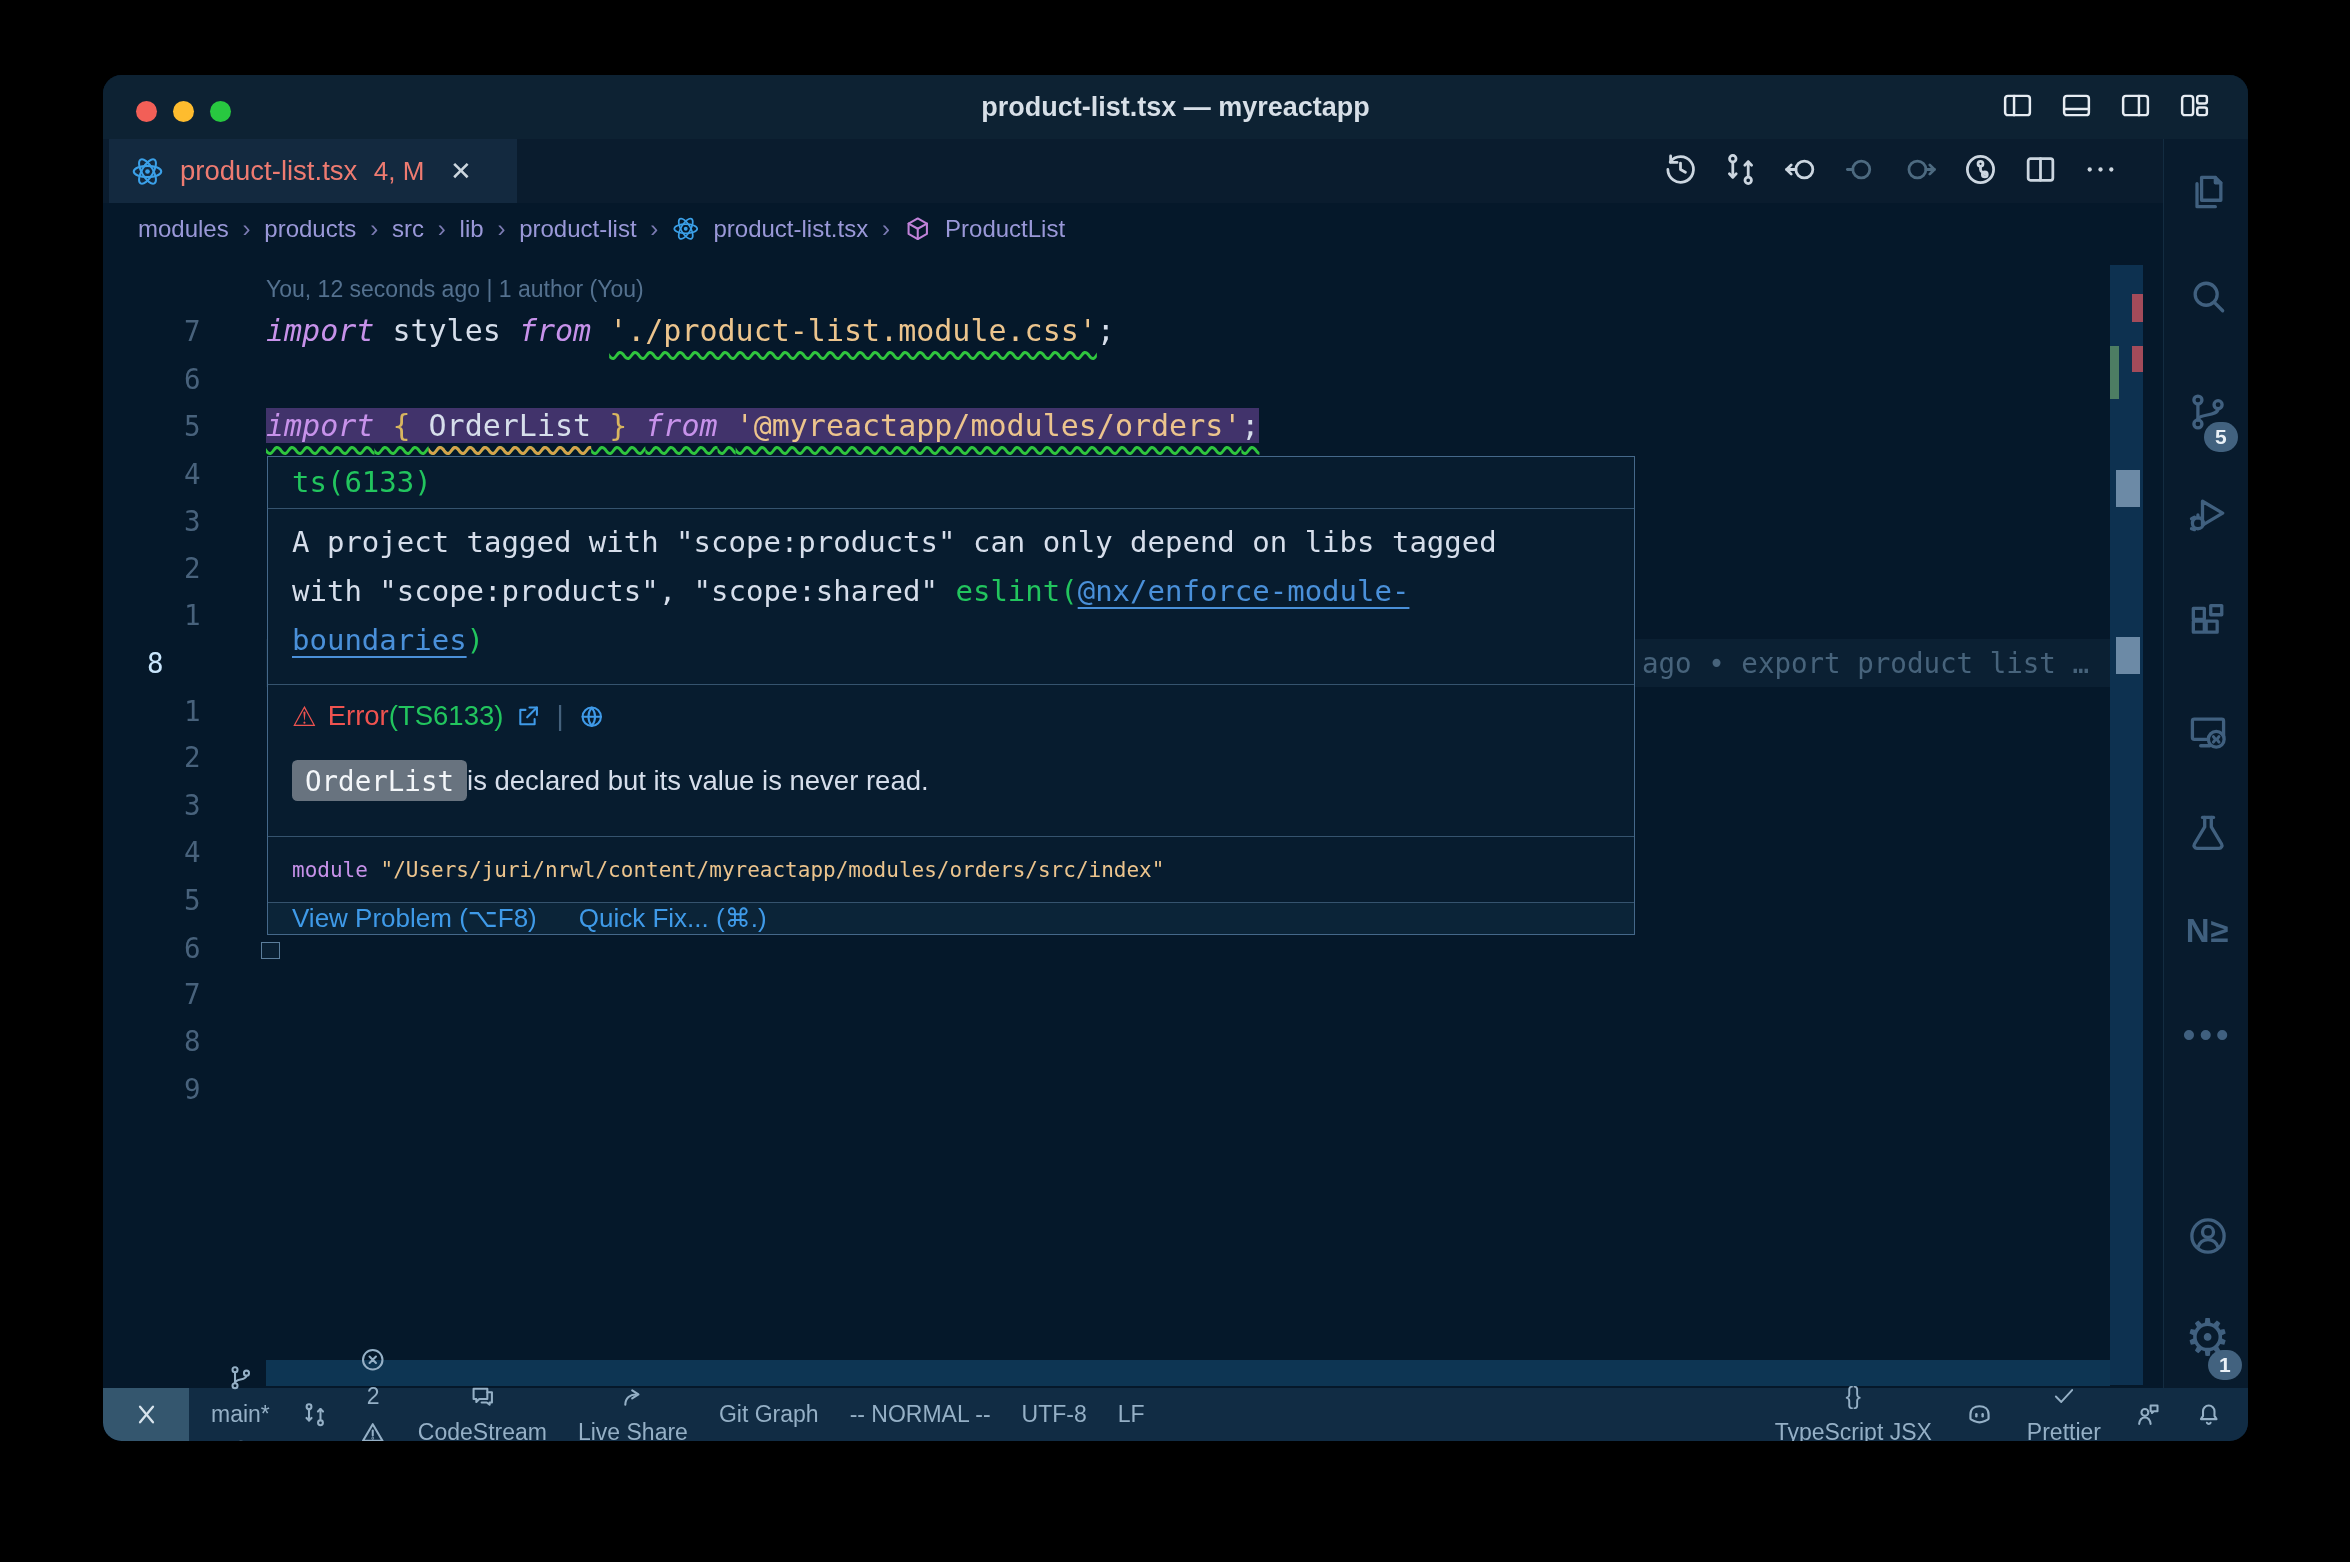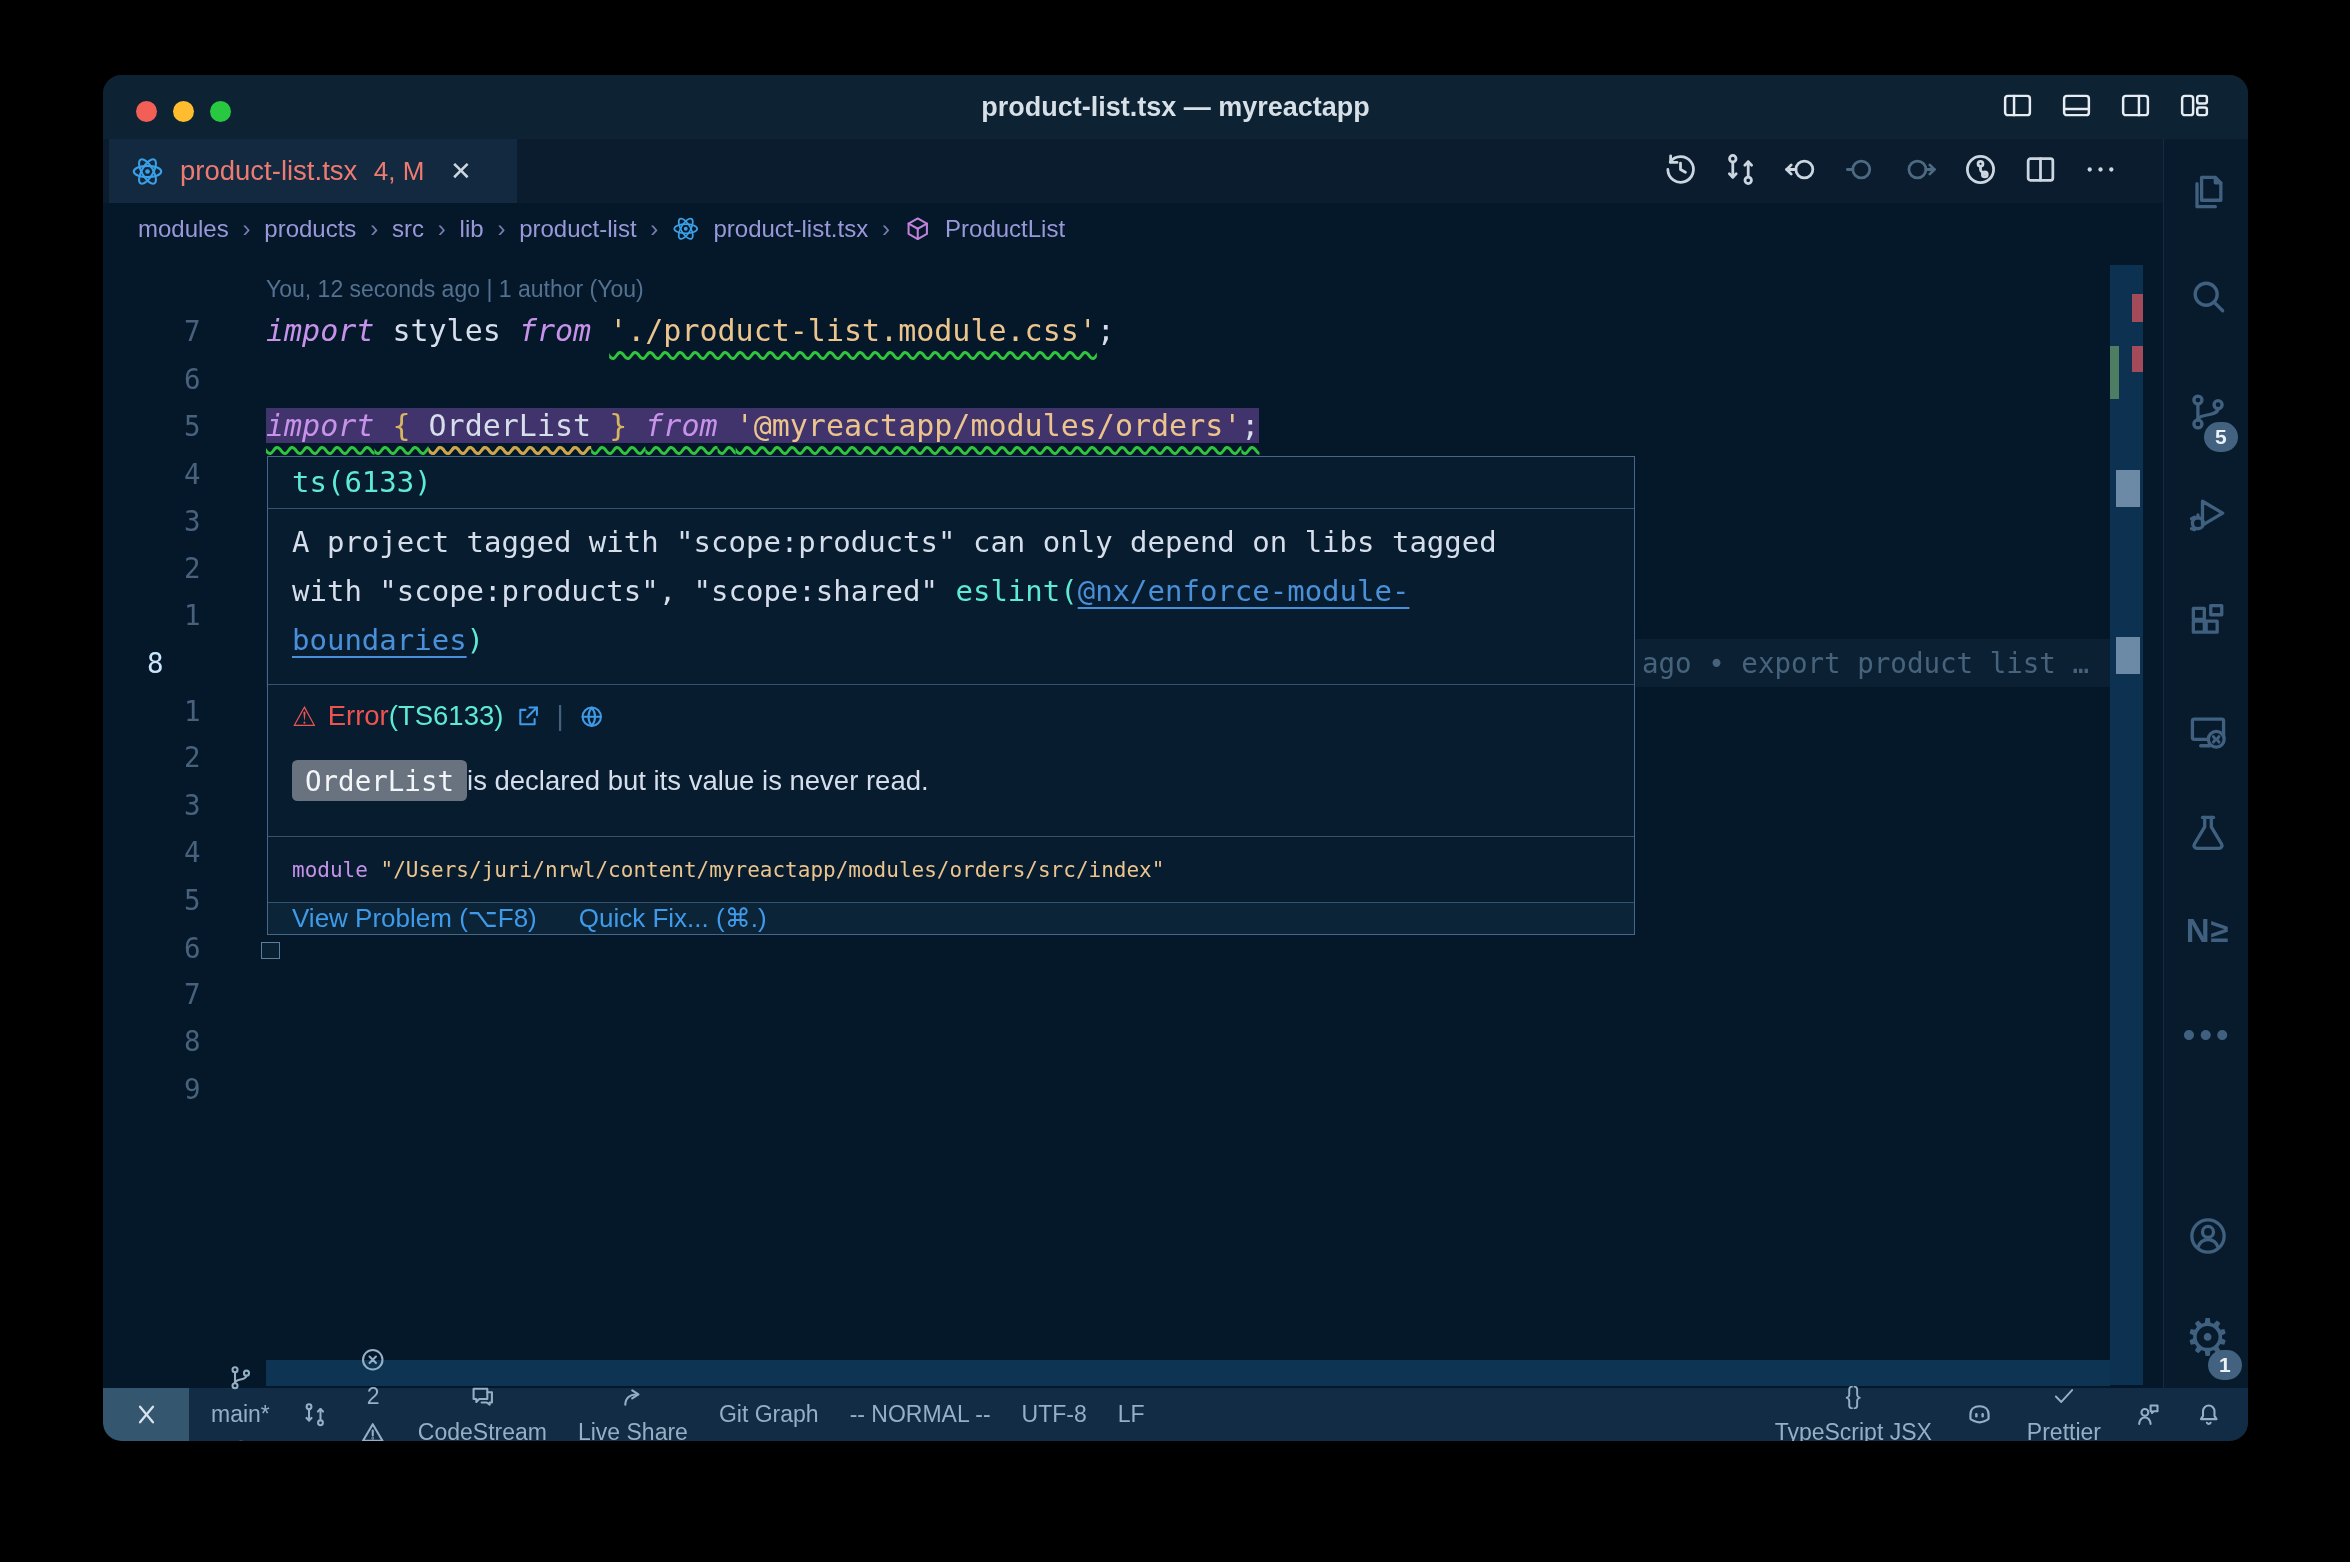--- a/index.html
+++ b/index.html
@@ -38,21 +38,21 @@
   .sel{background:#41336b;}
   .curline{position:absolute;left:163px;top:564px;width:1844px;height:48px;background:rgba(115,165,210,0.06);}
   .blame{position:absolute;left:1539px;top:564px;height:48px;line-height:48px;font-family:"DejaVu Sans Mono",monospace;font-size:27.5px;color:#47637b;white-space:pre;z-index:2;}
   
   .ovstrip{position:absolute;left:2007px;top:190px;width:33px;height:1120px;background:#0d3150;}
   .hbar{position:absolute;left:163px;top:1285px;width:1844px;height:26px;background:#0d3553;}
   .mark{position:absolute;}
   
   .hover{position:absolute;left:164px;top:381px;width:1368px;height:479px;background:#071c2f;border:1.8px solid #45688a;box-sizing:border-box;z-index:5;display:flex;flex-direction:column;}
   .hv-s1{height:51px;display:flex;align-items:center;padding:0 24px;font-family:"DejaVu Sans Mono",monospace;font-size:29px;color:#d6deeb;white-space:pre;}
-  .hv-dim{color:#5eead4;}
+  .hv-dim{color:#22c55e;}
   .hv-div{height:0;border-top:1.8px solid #35536e;}
   .hv-s2{height:166px;padding:9.2px 24px 0;font-family:"DejaVu Sans Mono",monospace;font-size:29px;line-height:49px;color:#d6deeb;white-space:pre-wrap;}
   .hv-link{color:#4a90d9;text-decoration:underline;text-underline-offset:6.4px;}
   .hv-s3{height:151px;padding:0 24px;box-sizing:border-box;}
   .hv-errrow{display:flex;align-items:center;gap:11px;margin-top:14.7px;font-size:27.5px;}
   .hv-errlabel{color:#ef5350;}
   .hv-warn{color:#ef5350;font-size:27.5px;}
   .hv-pipe{color:#44617c;margin:0 3.7px;}
   .hv-bluelink{color:#3f9ae8;display:flex;align-items:center;}
   .hv-badgerow{display:flex;align-items:center;margin-top:27.5px;font-size:27.5px;color:#d6deeb;}

